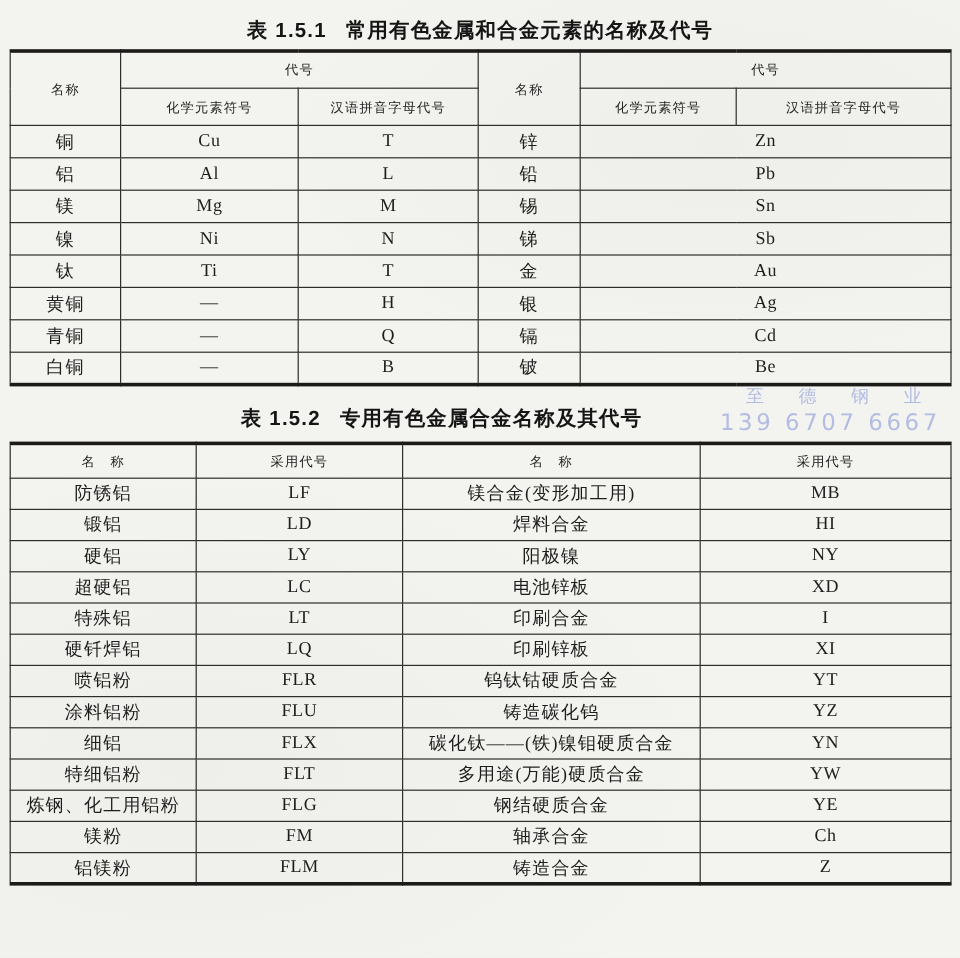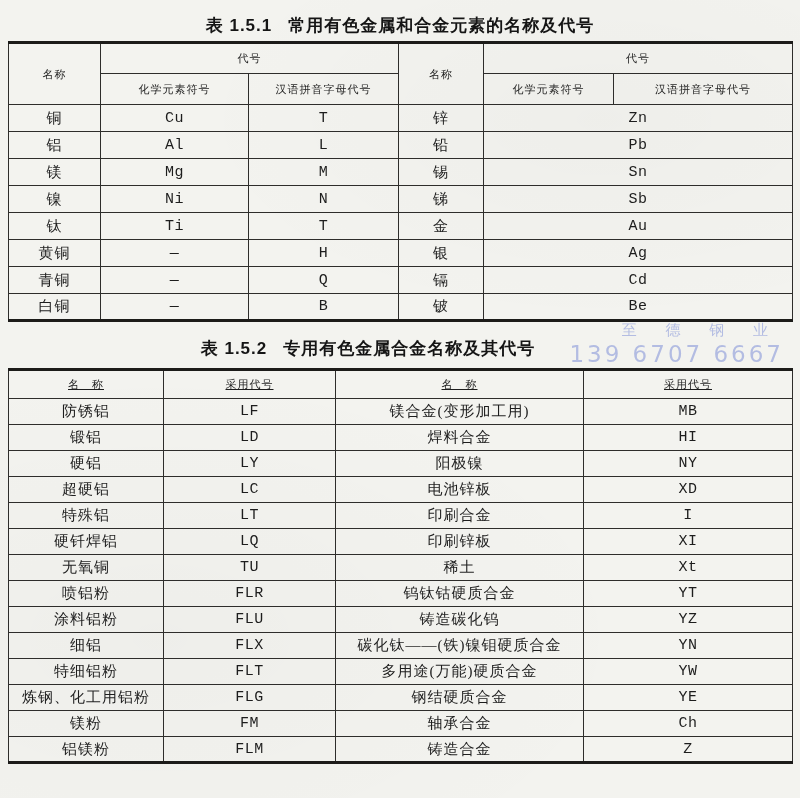--- a/index.html
+++ b/index.html
@@ -36,31 +36,31 @@
     text-align:center;vertical-align:middle;
     font-size:15px;color:#1d1d1d;
     overflow:hidden;white-space:nowrap;
     padding:0 2px;
   }
   table{border-top:3px solid #1c1b19;border-bottom:3px solid #1c1b19;
         border-left:1px solid #55524e;border-right:1px solid #55524e;}
   thead th{font-weight:400;font-size:11px;letter-spacing:1px;}
   .tbl1 thead tr{height:31px;}
   .tbl1 tbody tr{height:27px;}
-  .tbl2 thead tr{height:29px;text-decoration:underline;}
+  .tbl2 thead tr{height:29px;}
   .tbl2 tbody tr{height:26px;}
-  td.code{font-family:Liberation Mono, monospace;font-size:15px;letter-spacing:0.5px;margin-top:20px;}
+  td.code{font-family:Liberation Serif, serif;font-size:15px;letter-spacing:0.5px;margin-top:20px;}
   td.cn{letter-spacing:1px;}
   .wm{
     position:absolute;top:321px;right:16px;text-align:right;
     font-family:"DejaVu Sans","Liberation Sans",sans-serif;
     pointer-events:none;opacity:0.85;
   }
   .wm-line1{font-size:15px;letter-spacing:12px;padding-right:4px;}
-  .wm-line2{font-size:23px;letter-spacing:3px;margin-top:1px;text-align:center;}
+  .wm-line2{font-size:19px;letter-spacing:3px;margin-top:1px;text-align:center;}
 </style>
 </head>
 <body>
 
 <div class="page">
 
   <div class="title t1-title">
     <span class="tno">表 1.5.1</span><span>常用有色金属和合金元素的名称及代号</span>
   </div>
 
@@ -202,26 +202,20 @@
     <td class="cn">印刷合金</td>
     <td class="code">I</td>
   </tr>
         <tr>
     <td class="cn">硬钎焊铝</td>
     <td class="code">LQ</td>
     <td class="cn">印刷锌板</td>
     <td class="code">XI</td>
   </tr>
         <tr>
-    <td class="cn">无氧铜</td>
-    <td class="code">TU</td>
-    <td class="cn">稀土</td>
-    <td class="code">Xt</td>
-  </tr>
-        <tr>
     <td class="cn">喷铝粉</td>
     <td class="code">FLR</td>
     <td class="cn">钨钛钴硬质合金</td>
     <td class="code">YT</td>
   </tr>
         <tr>
     <td class="cn">涂料铝粉</td>
     <td class="code">FLU</td>
     <td class="cn">铸造碳化钨</td>
     <td class="code">YZ</td>

